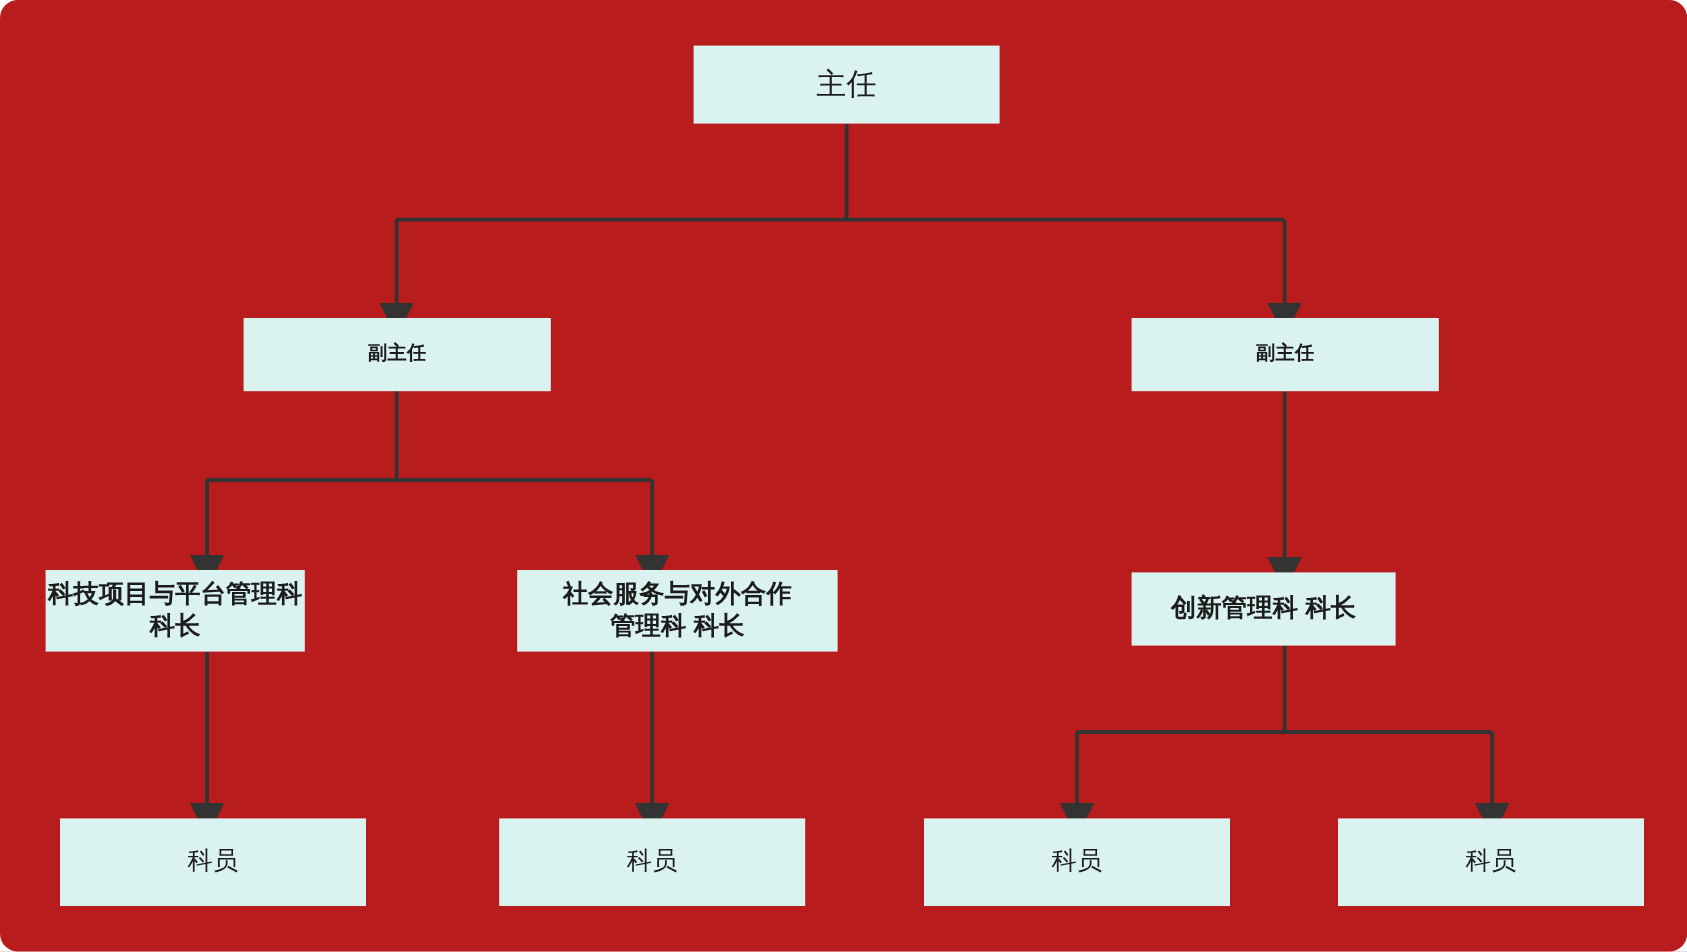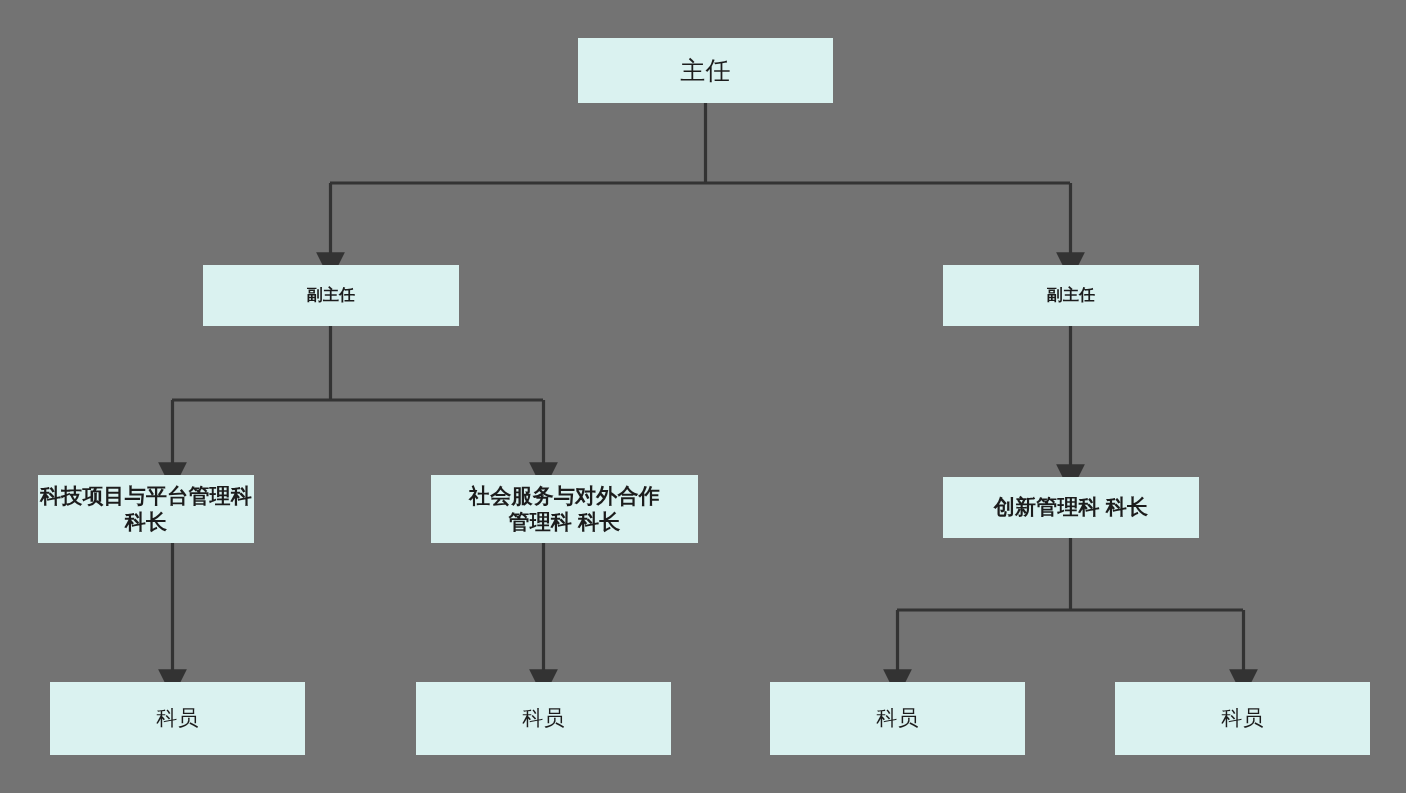--- a/index.html
+++ b/index.html
@@ -54,21 +54,21 @@
   }
   .node.lvl3 {
     font-size: 21px;
     font-weight: 400;
     text-align: center;
   }
 </style>
 </head>
 <body>
 
-<div id="org-chart" style="background: #737373;">
+<div id="org-chart" style="background: #b91c1c; border-radius: 15px;">
 
   <svg id="connector-layer" width="1406" height="793" viewBox="0 0 1406 793">
     <defs>
       <marker id="arrowhead" markerWidth="9" markerHeight="9" refX="1.2" refY="4.5" orient="auto" markerUnits="strokeWidth">
         <path d="M0,0 L9,4.5 L0,9 Z" fill="#333333"></path>
       </marker>
     </defs>
 
     <g fill="none" stroke="#333333" stroke-width="3.2" stroke-linecap="butt" stroke-linejoin="miter">
 
@@ -99,21 +99,21 @@
   <div class="node lvl1" style="left: 203px; top: 265px; width: 256px; height: 61px; background: rgb(218, 242, 240); color: rgb(28, 28, 28);">副主任</div>
 
   <div class="node lvl1" style="left: 943px; top: 265px; width: 256px; height: 61px; background: rgb(218, 242, 240); color: rgb(28, 28, 28);">副主任</div>
 
   <div class="node lvl2" style="left: 38px; top: 475px; width: 216px; height: 68px; background: rgb(218, 242, 240); color: rgb(28, 28, 28);">科技项目与平台管理科
 科长</div>
 
   <div class="node lvl2" style="left: 411px; top: 475px; width: 267px; height: 68px; background: rgb(218, 242, 240); color: rgb(28, 28, 28); margin-left: 20px;">社会服务与对外合作
 管理科  科长</div>
 
-  <div class="node lvl2" style="left: 943px; top: 477px; width: 256px; height: 61px; background: rgb(218, 242, 240); color: rgb(28, 28, 28);">创新管理科  科长</div>
+  <div class="node lvl2" style="left: 943px; top: 477px; width: 220px; height: 61px; background: rgb(218, 242, 240); color: rgb(28, 28, 28);">创新管理科  科长</div>
 
   <div class="node lvl3" style="left: 50px; top: 682px; width: 255px; height: 73px; background: rgb(218, 242, 240); color: rgb(28, 28, 28);">科员</div>
 
   <div class="node lvl3" style="left: 416px; top: 682px; width: 255px; height: 73px; background: rgb(218, 242, 240); color: rgb(28, 28, 28);">科员</div>
 
   <div class="node lvl3" style="left: 770px; top: 682px; width: 255px; height: 73px; background: rgb(218, 242, 240); color: rgb(28, 28, 28);">科员</div>
 
   <div class="node lvl3" style="left: 1115px; top: 682px; width: 255px; height: 73px; background: rgb(218, 242, 240); color: rgb(28, 28, 28);">科员</div>
 
 </div>

